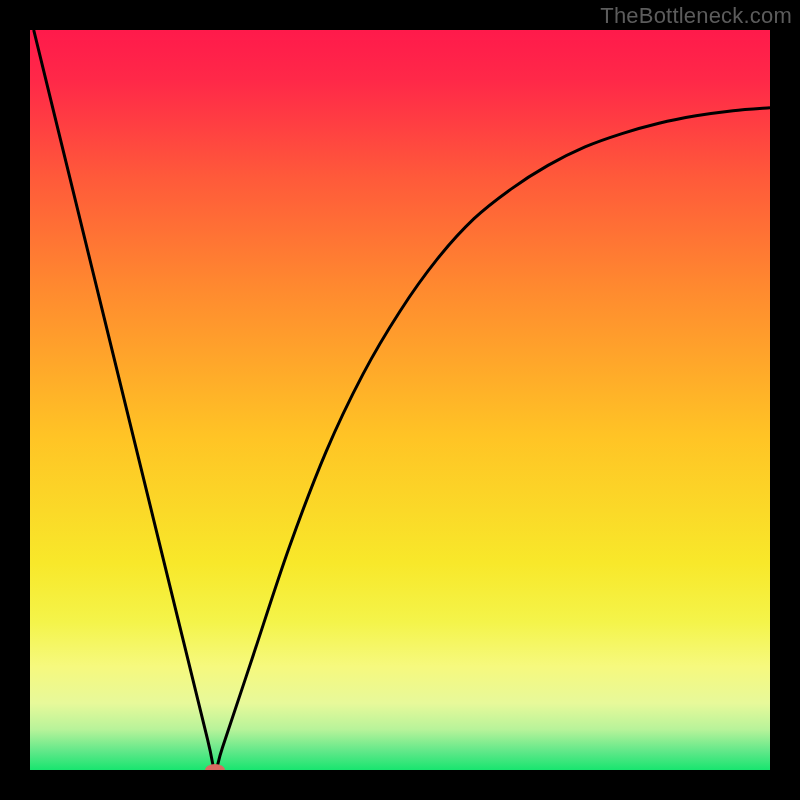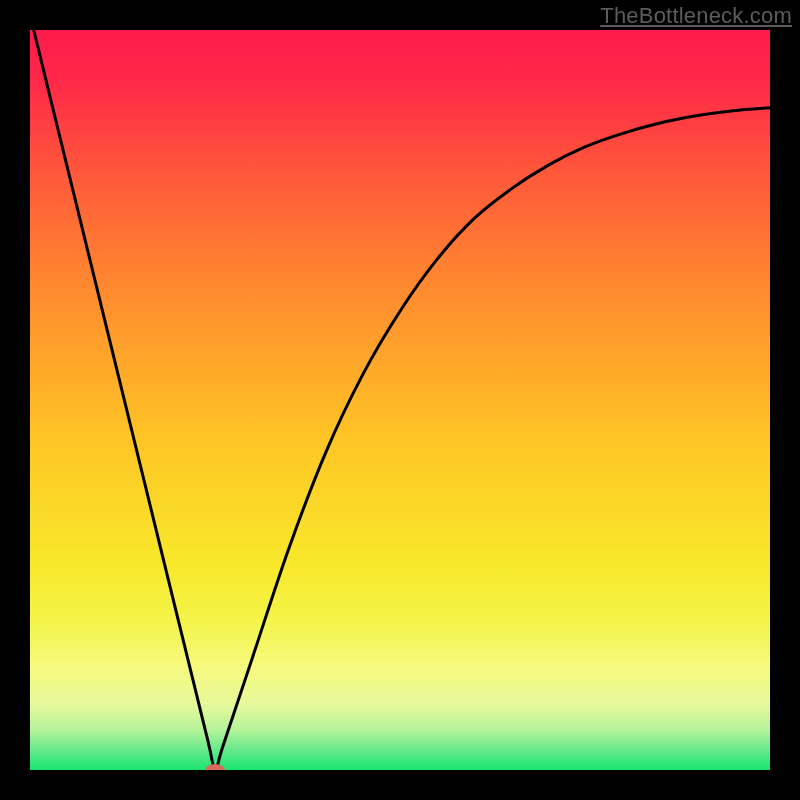--- a/index.html
+++ b/index.html
@@ -25,21 +25,20 @@
     height: 740px;
   }
   .watermark {
     position: absolute;
     top: 3px;
     right: 8px;
     color: #5c5c5c;
     font-size: 22px;
     letter-spacing: 0.2px;
     font-weight: 500;
-    text-decoration: underline;
   }
 </style>
 </head>
 <body>
 
 <div class="frame">
   <div class="watermark">TheBottleneck.com</div>
 
   <svg class="plot" viewBox="0 0 740 740" preserveAspectRatio="none">
     <defs>

